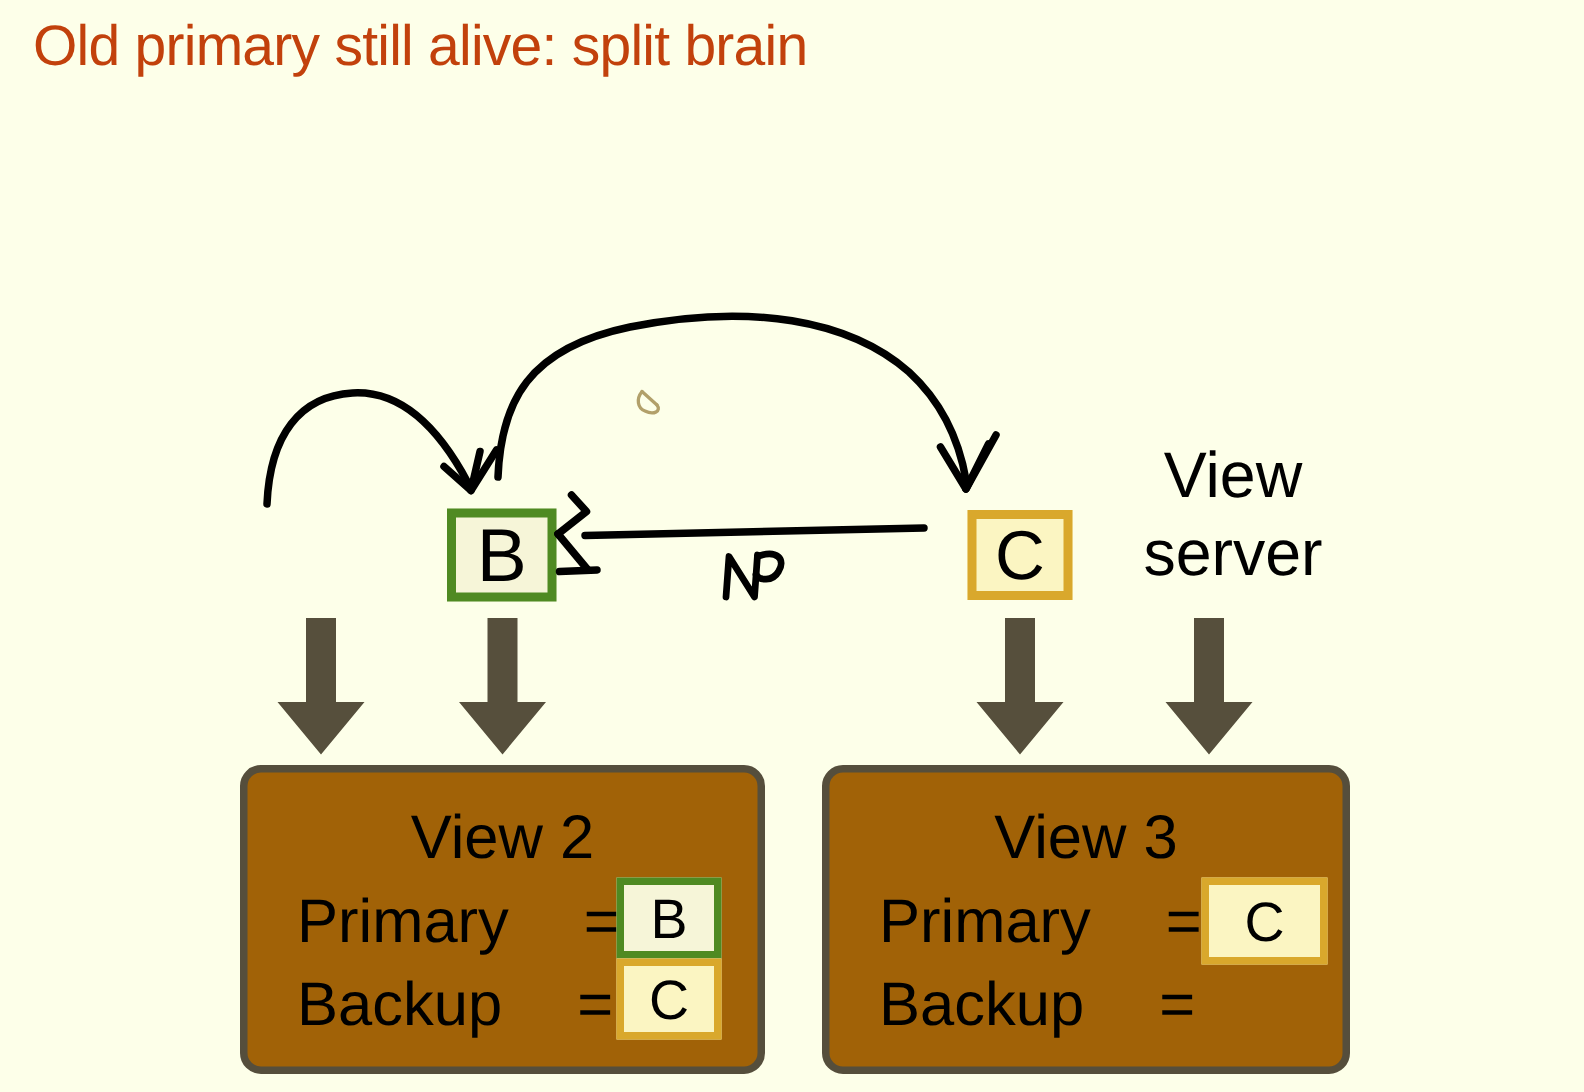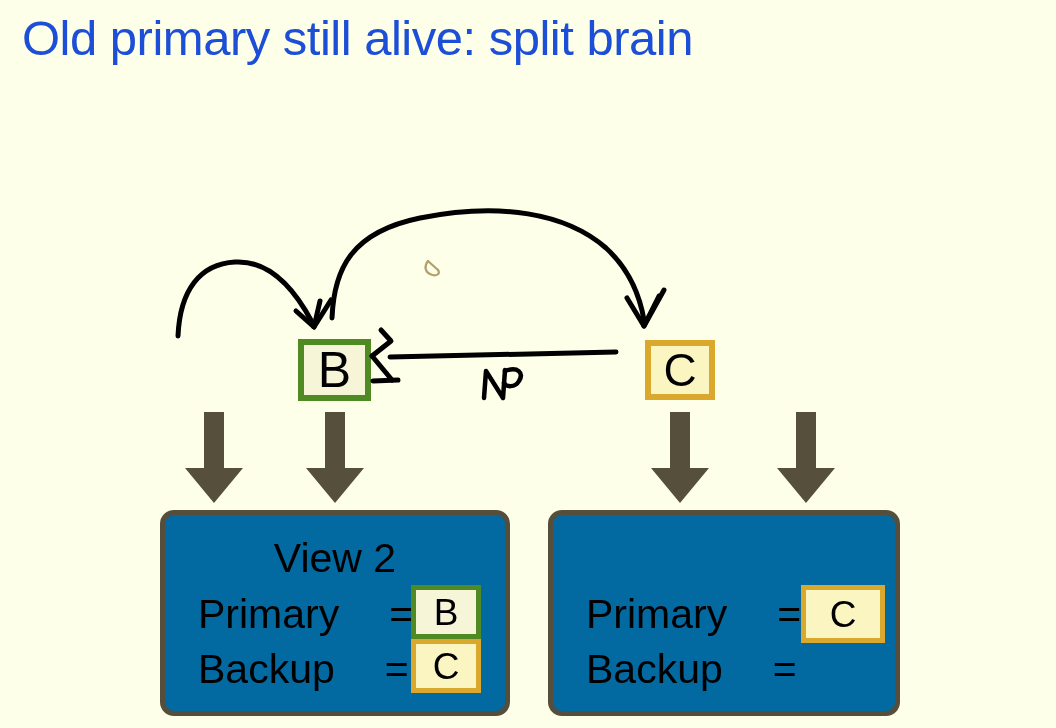--- a/index.html
+++ b/index.html
@@ -13,24 +13,24 @@
     height: 728px;
     background: #fdffe9;
     overflow: hidden;
     font-family: "Liberation Sans", sans-serif;
     color: #000;
   }
   #title {
     position: absolute;
     left: 22px;
     top: 10px;
-    font-size: 49px;
+    font-size: 38px;
     font-weight: 400;
     letter-spacing: -0.5px;
-    color: #1d4ed8;
+    color: #c2410c;
     white-space: nowrap;
   }
   
   .chip {
     position: absolute;
     display: flex;
     align-items: center;
     justify-content: center;
     box-sizing: border-box;
     font-weight: 400;
@@ -71,21 +71,21 @@
     white-space: normal;
   }
   
   .down-arrow { position: absolute; }
   
   .view-box {
     position: absolute;
     box-sizing: border-box;
     border: 5px solid #554e3c;
     border-radius: 14px;
-    background: #0369a1;
+    background: #a16207;
   }
   #view-box-2 { left: 160px; top: 510px; width: 350px; height: 206px; }
   #view-box-3 { left: 548px; top: 510px; width: 352px; height: 206px; }
   .view-title {
     position: absolute;
     top: 20px;
     left: 0; right: 0;
     text-align: center;
     font-size: 41px;
     color: #000;
@@ -149,20 +149,21 @@
 
 <div id="slide">
 
   <div id="title">Old primary still alive: split brain</div>
 
 
   <div class="chip chip-green" id="chip-b-top">B</div>
 
   <div class="chip chip-gold" id="chip-c-top">C</div>
 
+  <div class="node-label" id="label-viewserver">View server</div>
 
   <svg class="down-arrow" style="left:183px; top:412px;" width="62" height="92" viewBox="0 0 62 92">
     <path d="M21 0 H41 V56 H60 L31 91 L2 56 H21 Z" fill="#564f3c"></path>
   </svg>
 
   <svg class="down-arrow" style="left:304px; top:412px;" width="62" height="92" viewBox="0 0 62 92">
     <path d="M21 0 H41 V56 H60 L31 91 L2 56 H21 Z" fill="#564f3c"></path>
   </svg>
 
   <svg class="down-arrow" style="left:649px; top:412px;" width="62" height="92" viewBox="0 0 62 92">
@@ -184,20 +185,21 @@
     <div class="view-row row-backup">
       <span>Backup</span>
       <span class="row-eq">=</span>
     </div>
 
     <div class="mini-chip mini-green" id="v2-chip-b">B</div>
     <div class="mini-chip mini-gold" id="v2-chip-c">C</div>
   </div>
 
   <div class="view-box" id="view-box-3">
+    <div class="view-title">View 3</div>
 
     <div class="view-row row-primary">
       <span>Primary</span>
       <span class="row-eq">=</span>
     </div>
 
     <div class="view-row row-backup">
       <span>Backup</span>
       <span class="row-eq">=</span>
     </div>

